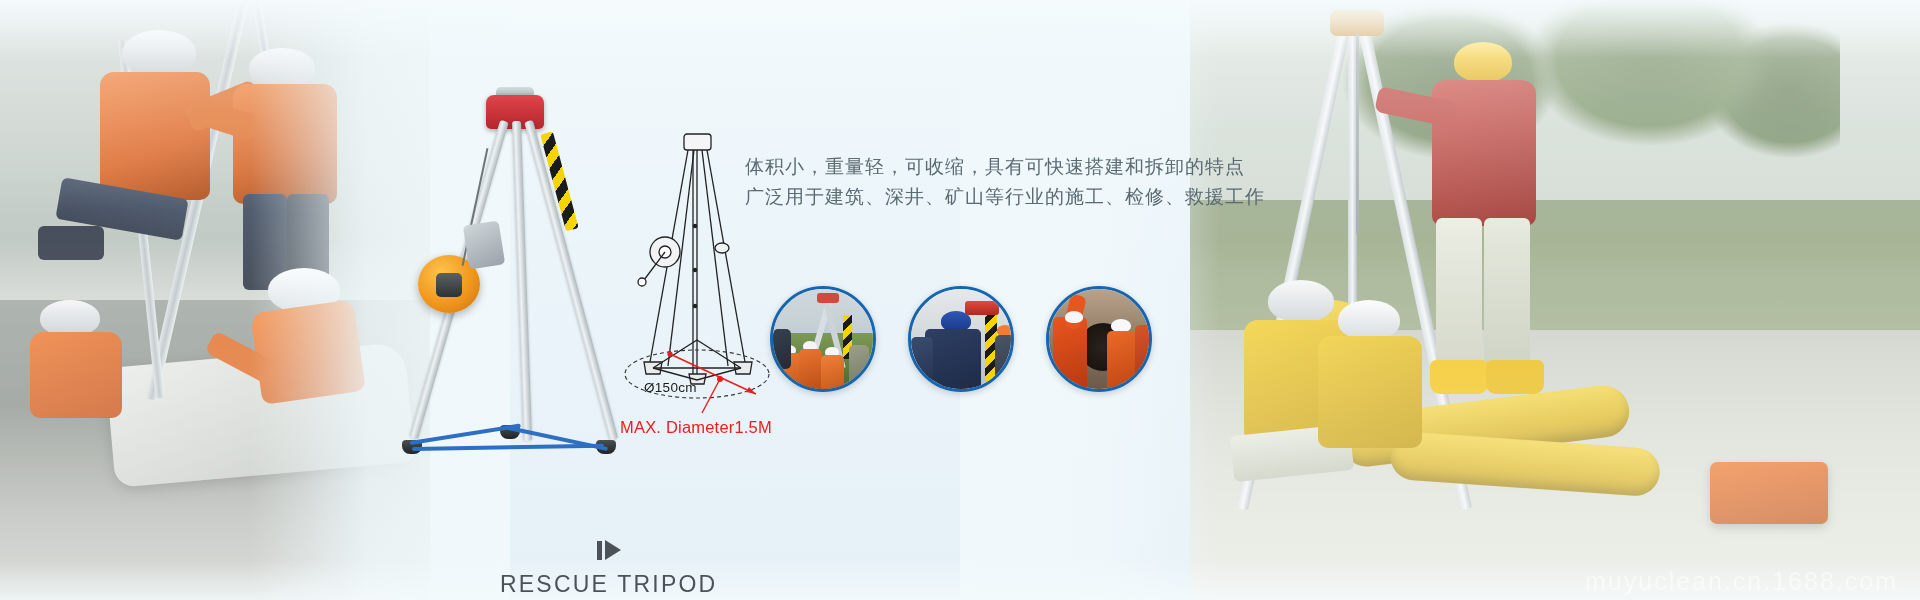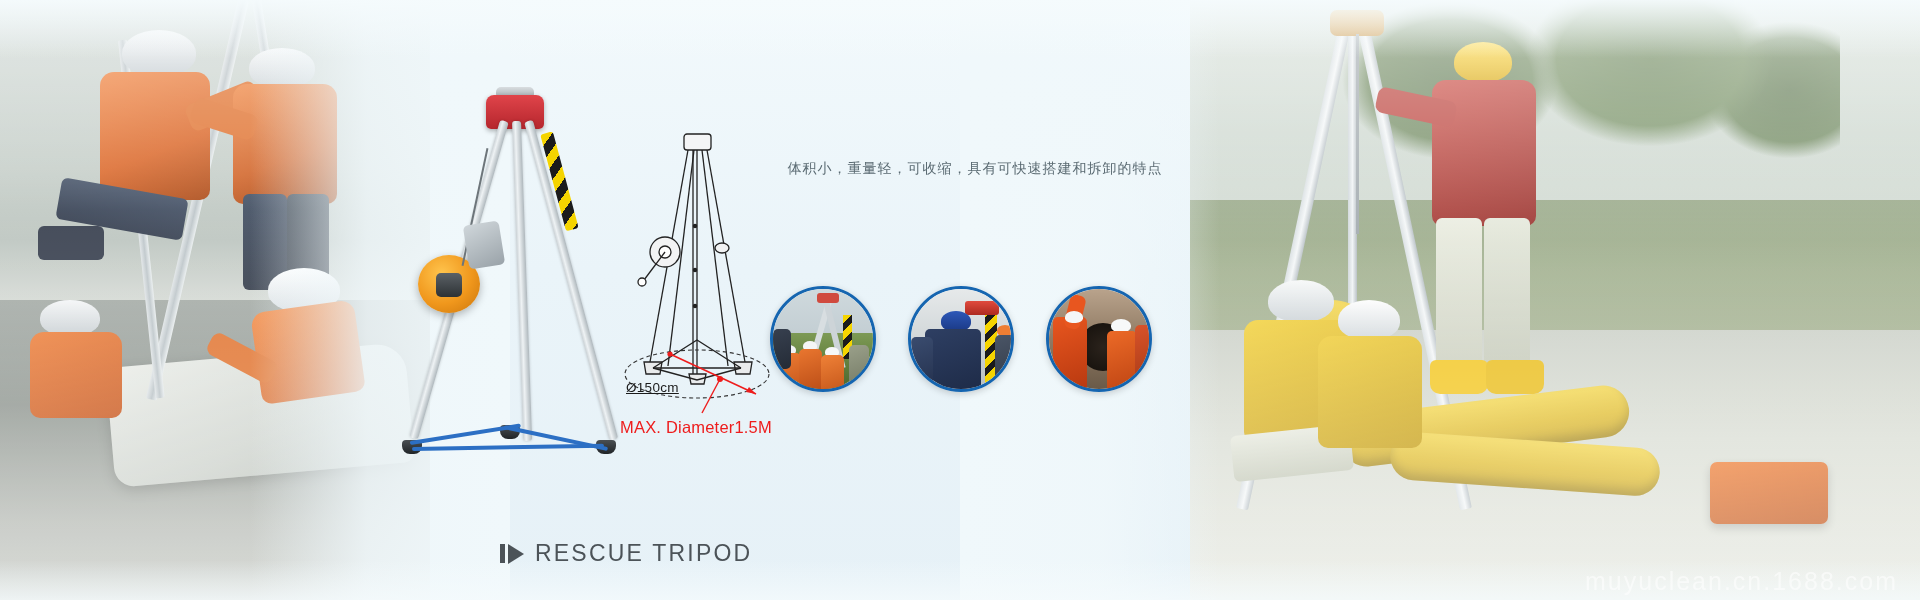--- a/index.html
+++ b/index.html
@@ -128,22 +128,22 @@
   .title {
     font-family:"DejaVu Sans","Liberation Sans",sans-serif;
     font-size:58px; font-weight:bold; letter-spacing:2px; line-height:1;
     background:linear-gradient(180deg,#3b9ade 0%,#2f86cc 40%,#1a5fa8 100%);
     -webkit-background-clip:text; background-clip:text; color:transparent;
     -webkit-text-fill-color:transparent;
     text-shadow:0 2px 0 rgba(255,255,255,.35);
     white-space:nowrap;
   }
   .sub {
-    margin-top:18px; font-size:14px; color:#5a6a72; letter-spacing:1px;
-    line-height:28px; font-family:Liberation Sans, sans-serif;
+    margin-top:18px; font-size:19px; color:#5a6a72; letter-spacing:1px;
+    line-height:28px; font-family:Liberation Mono, monospace;
     white-space:nowrap;
   }
 
   
   .thumbs { position:absolute; left:770px; top:286px; width:410px; height:112px; }
   .thumb {
     position:absolute; width:106px; height:106px; border-radius:50%;
     border:3px solid #1565b0; overflow:hidden;
     box-shadow:0 2px 7px rgba(0,0,0,.18);
   }
@@ -151,33 +151,33 @@
   .thumb .land  { position:absolute; left:0; top:44%; width:100%; height:56%; }
   .fig { position:absolute; border-radius:5px; }
   .hat { position:absolute; border-radius:50% 50% 40% 40%; }
 
   
   .rescue-label {
     position:absolute; left:500px; top:540px;
     display:flex; align-items:center; gap:11px;
     color:#4c5358; font-size:23px; letter-spacing:2.2px;
     font-family:"Liberation Sans",sans-serif;
+    flex-direction:column;
   }
   .play-ico { display:flex; align-items:center; gap:3px; }
   .play-bar { width:5px; height:19px; background:#4c5358; }
   .play-tri {
     width:0; height:0; border-left:16px solid #4c5358;
     border-top:10px solid transparent; border-bottom:10px solid transparent;
   }
 
   .dia-cm {
-    position:absolute; left:626px; top:380px;
+    position:absolute; left:644px; top:380px;
     font-size:13.5px; color:#1b1b1b; font-family:"Liberation Sans",sans-serif;
     letter-spacing:.3px;
-    text-decoration:underline;
   }
   .dia-max {
     position:absolute; left:620px; top:418px;
     font-size:16.5px; color:#ee1d1d; font-family:"Liberation Sans",sans-serif;
     letter-spacing:.2px; white-space:nowrap;
   }
 
   .watermark {
     position:absolute; right:22px; bottom:4px;
     font-size:25px; color:rgba(255,255,255,.55); letter-spacing:2px;
@@ -369,20 +369,21 @@
       <circle cx="110" cy="249" r="3" fill="#ee1d1d"></circle>
       <path d="M110 249 L92 283" stroke="#ee1d1d" stroke-width="1.4" fill="none"></path>
     </svg>
   </div>
 
   <div class="dia-cm">Ø150cm</div>
   <div class="dia-max">MAX. Diameter1.5M</div>
 
   <div class="copy">
     <div class="sub">体积小，重量轻，可收缩，具有可快速搭建和拆卸的特点</div>
+    <div class="sub" style="margin-top:2px;">广泛用于建筑、深井、矿山等行业的施工、检修、救援工作</div>
   </div>
 
   <div class="thumbs">
 
     <div class="thumb" style="left:0;top:0;">
       <div class="sky" style="background:linear-gradient(180deg,#cfd9dd,#c3ced3);"></div>
       <div class="land" style="background:linear-gradient(180deg,#7d9a55,#5f7c3b 60%,#4c6530);"></div>
       <div style="position:absolute;left:44px;top:8px;width:6px;height:72px;background:#d8dee1;transform:rotate(16deg);"></div>
       <div style="position:absolute;left:58px;top:8px;width:6px;height:72px;background:#cdd4d8;transform:rotate(-14deg);"></div>
       <div style="position:absolute;left:44px;top:4px;width:22px;height:10px;background:#d04a3e;border-radius:3px;"></div>

